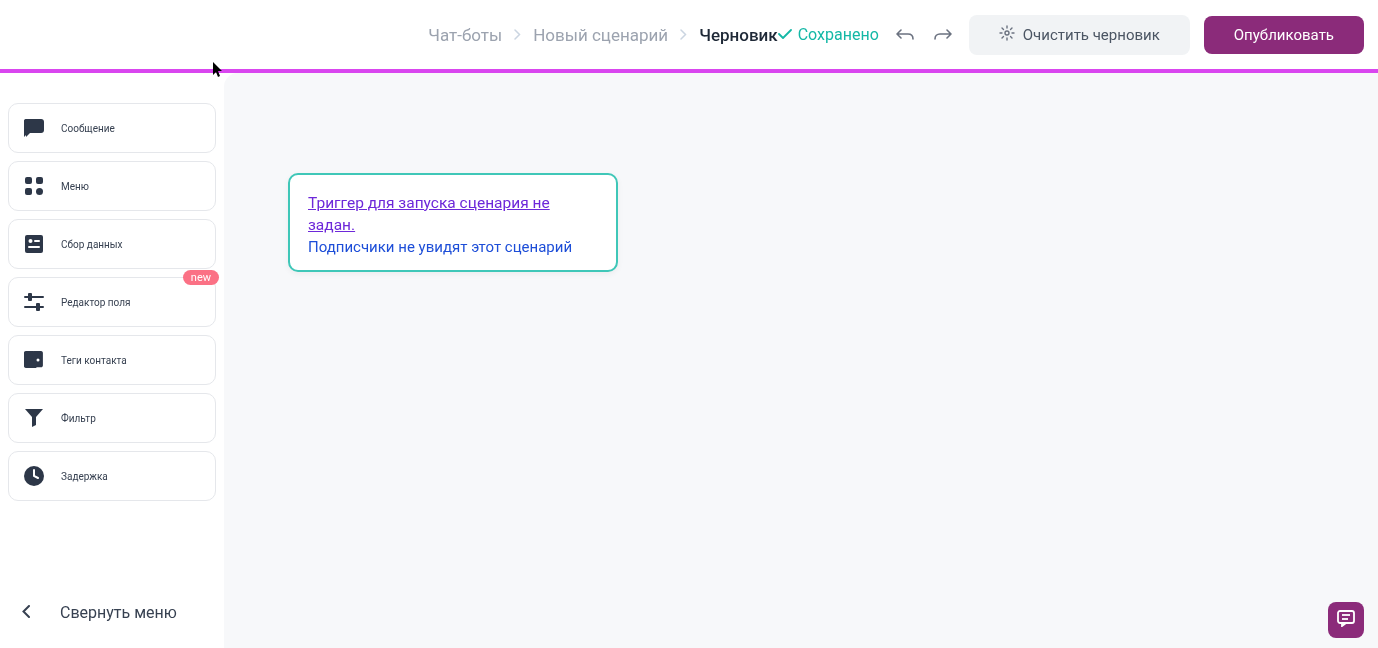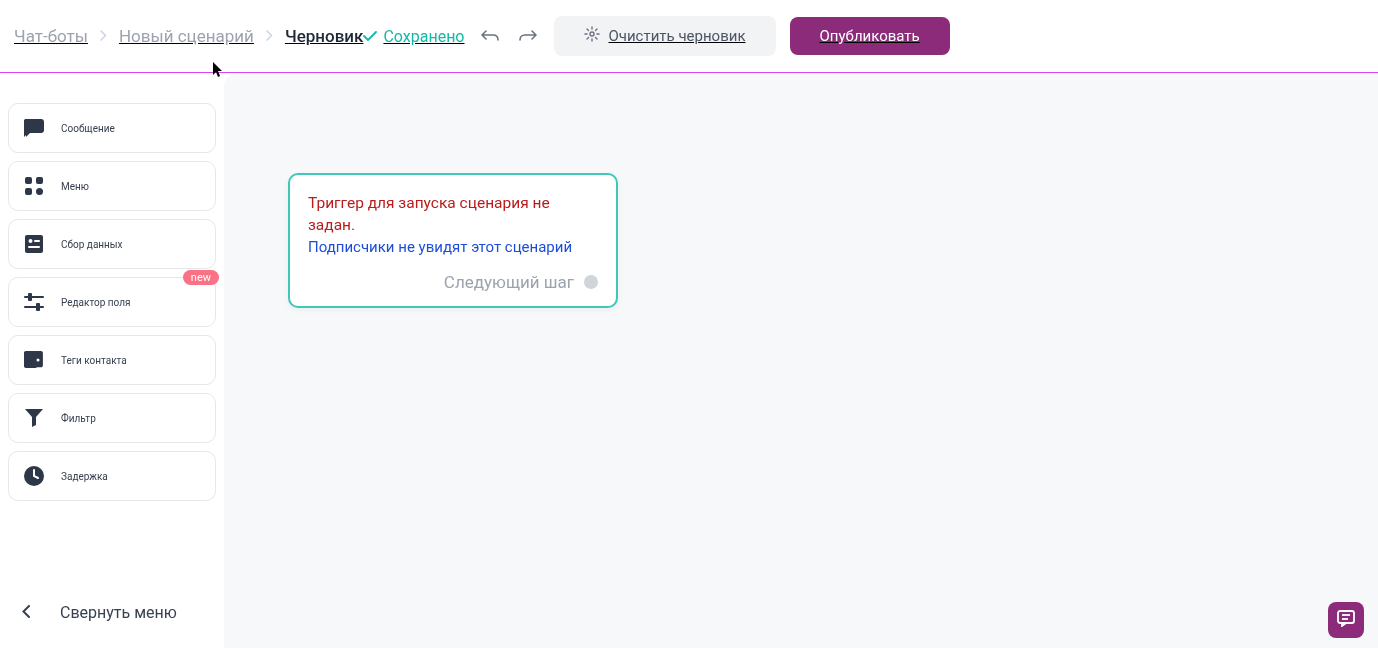--- a/index.html
+++ b/index.html
@@ -12,24 +12,23 @@
       width: 1378px;
       height: 648px;
       background: #ffffff;
       overflow: hidden;
       position: relative;
     }
     .header {
       height: 73px;
       display: flex;
       align-items: center;
-      justify-content: flex-start;
+      justify-content: flex-end;
       padding: 0 14px;
-      border-bottom: 1px solid #d946ef;
-      text-decoration: underline;
+      border-bottom: 4px solid #d946ef;
     }
     .breadcrumb {
       display: flex;
       align-items: center;
       gap: 12px;
       font-size: 17px;
     }
     .breadcrumb-item {
       color: #9ca3af;
     }
@@ -151,22 +150,23 @@
       display: flex;
       align-items: center;
       gap: 10px;
       color: #14b8a6;
       font-size: 21px;
       font-weight: 500;
       margin-bottom: 14px;
     }
     .start-text1 {
       font-size: 15.5px;
-      color: #b91c1c;
+      color: #6d28d9;
       line-height: 1.4;
+      text-decoration: underline;
     }
     .start-text2 {
       font-size: 15px;
       color: #1d4ed8;
       margin-top: 2px;
     }
     .next-step {
       display: flex;
       align-items: center;
       justify-content: flex-end;
@@ -350,24 +350,20 @@
           </svg>
       </span>
       <span>Свернуть меню</span>
     </div>
   </div>
 
   <div class="canvas">
     <div class="start-node">
       <div class="start-text1">Триггер для запуска сценария не задан.</div>
       <div class="start-text2">Подписчики не увидят этот сценарий</div>
-      <div class="next-step">
-        <span>Следующий шаг</span>
-        <span class="next-dot"></span>
-      </div>
     </div>
 
     <div class="chat-fab">
       <span>
         <svg width="18" height="18" viewBox="0 0 18 18" fill="none" stroke="#ffffff" stroke-width="1.8">
             <rect x="1" y="2" width="16" height="12" rx="2"></rect>
             <path d="M5 14 L5 17 L9 14"></path>
             <line x1="5" y1="6" x2="13" y2="6"></line>
             <line x1="5" y1="10" x2="11" y2="10"></line>
           </svg>

